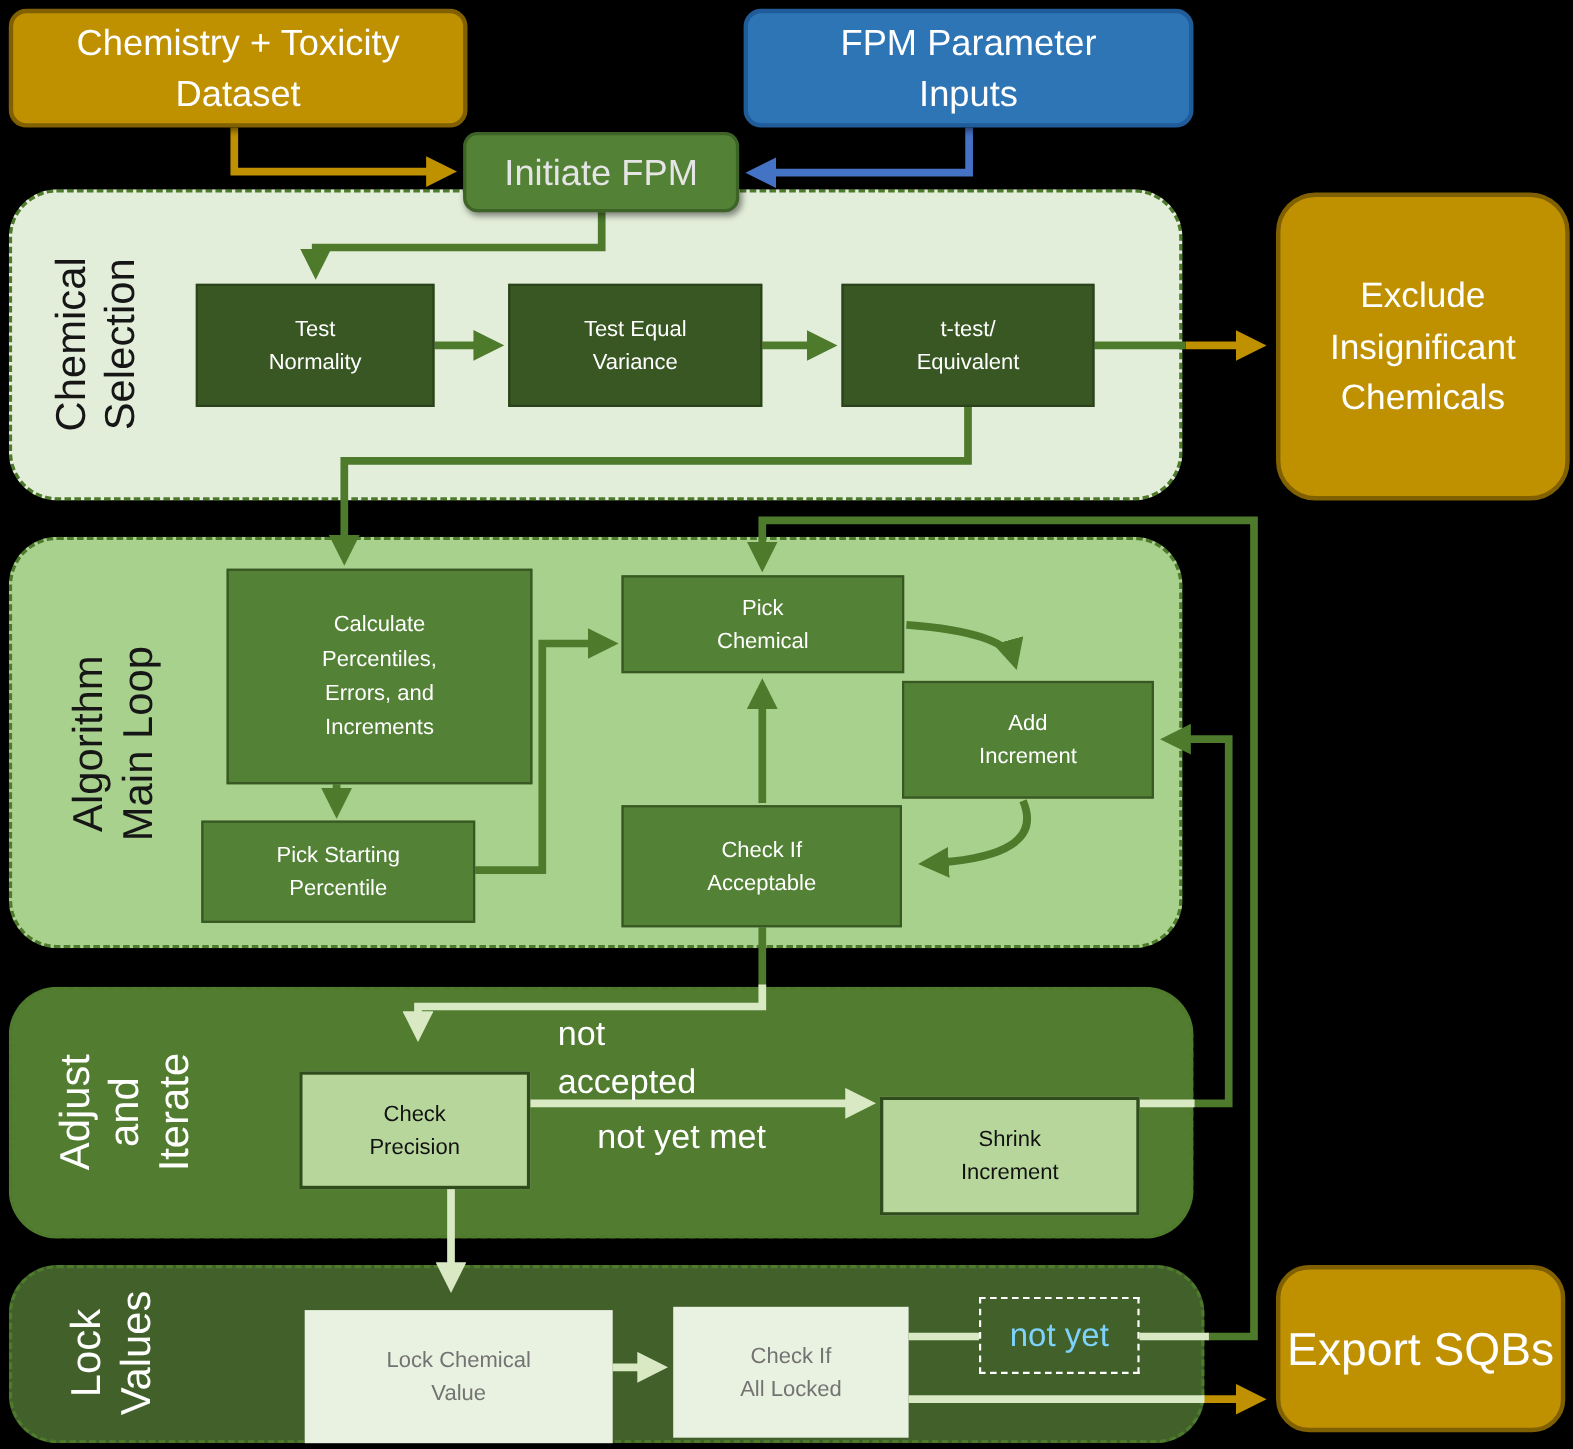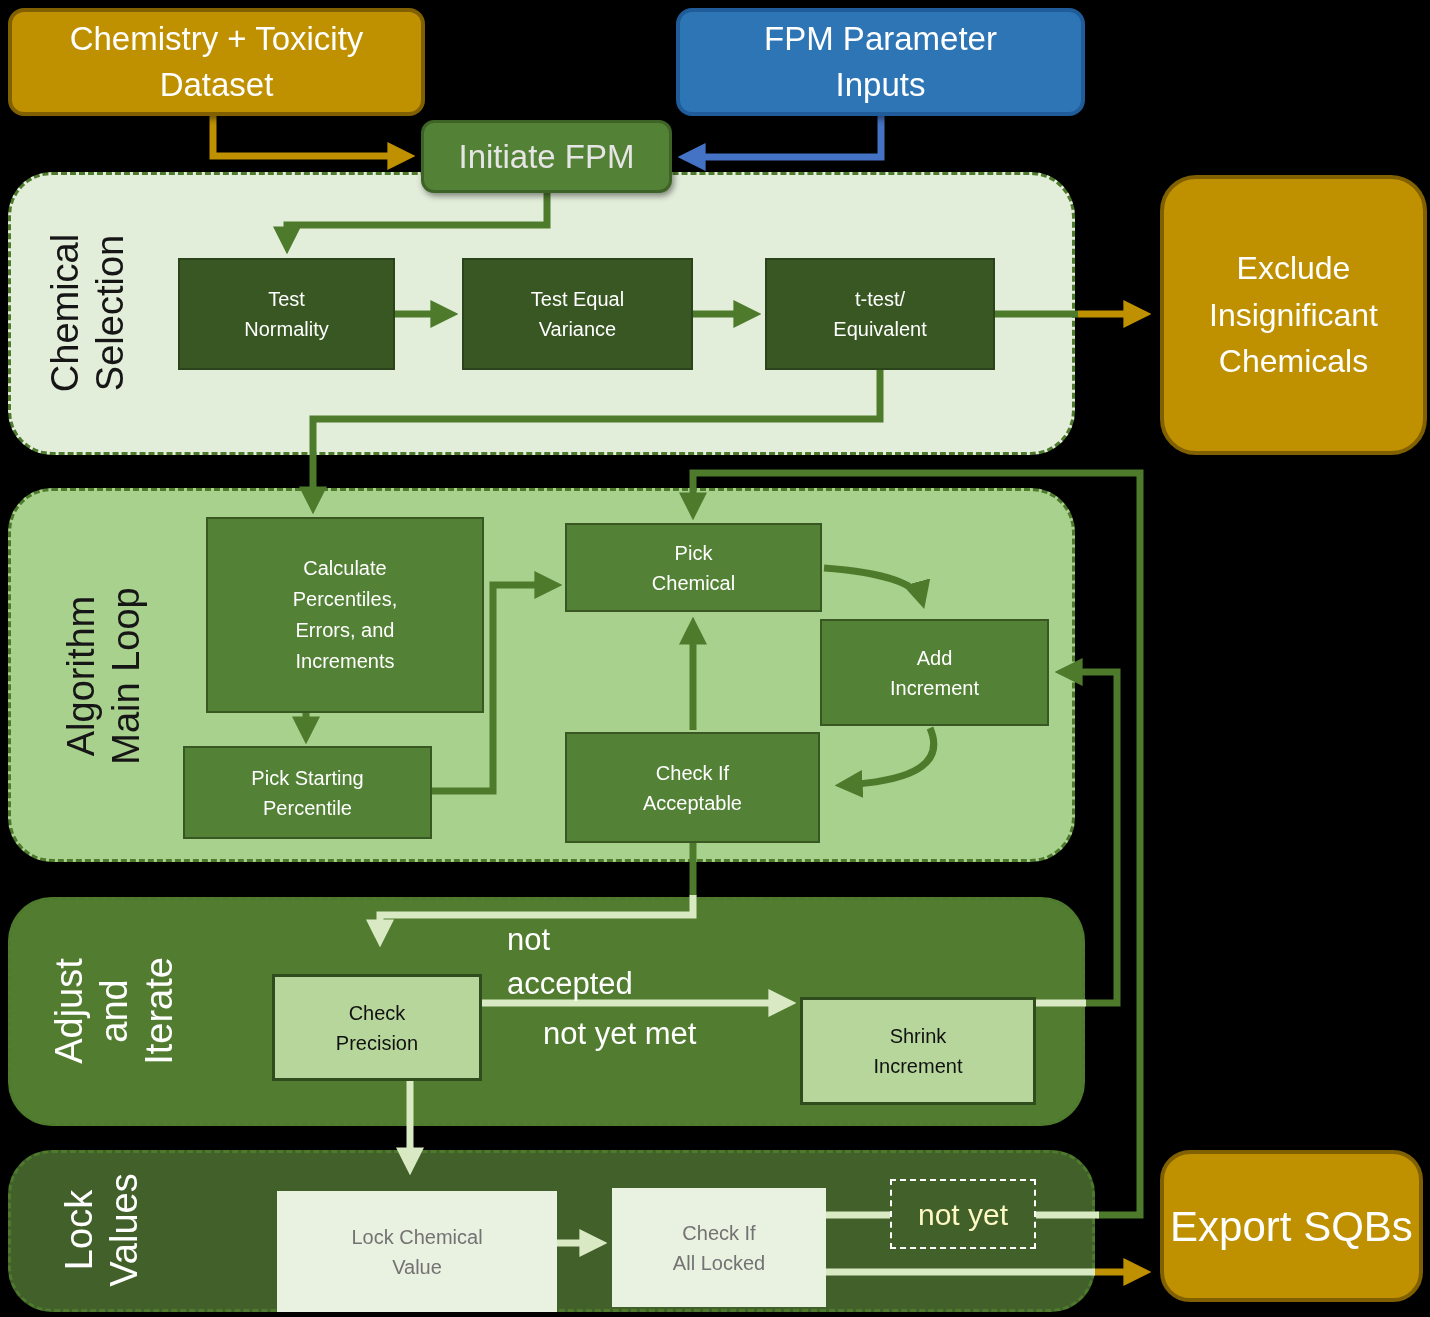--- a/index.html
+++ b/index.html
@@ -65,21 +65,21 @@
   .n-addinc{left:820px;top:619px;width:229px;height:107px;}
   .n-checkacc{left:565px;top:732px;width:255px;height:111px;}
   .lightbox{background:var(--light-box);border:3px solid var(--light-box-border);color:#111;}
   .n-checkprec{left:272px;top:950px;width:210px;height:107px;margin-top:24px;}
   .n-shrink{left:800px;top:949px;width:236px;height:108px;margin-top:48px;}
   .palebox{background:var(--pale-box);border:none;color:#737373;margin-top:12px;}
   .n-lockchem{left:277px;top:1179px;width:280px;height:121px;}
   .n-alllocked{left:612px;top:1176px;width:214px;height:119px;}
   .n-notyet{
     left:890px;top:1179px;width:146px;height:70px;background:transparent;
-    border:2px dashed #fff;color:#fef9c3;font-size:30px;
+    border:2px dashed #fff;color:#7dd3fc;font-size:30px;
   }
   .n-export{left:1160px;top:1150px;width:263px;height:152px;border-radius:30px;font-size:42px;}
   .edge-label{position:absolute;z-index:6;color:#fff;font-size:31px;line-height:1.42;white-space:pre-line;}
   .el-notaccepted{left:507px;top:918px;}
   .el-notyetmet{left:543px;top:1012px;}
 </style>
 </head>
 <body>
 
 <div class="canvas">

